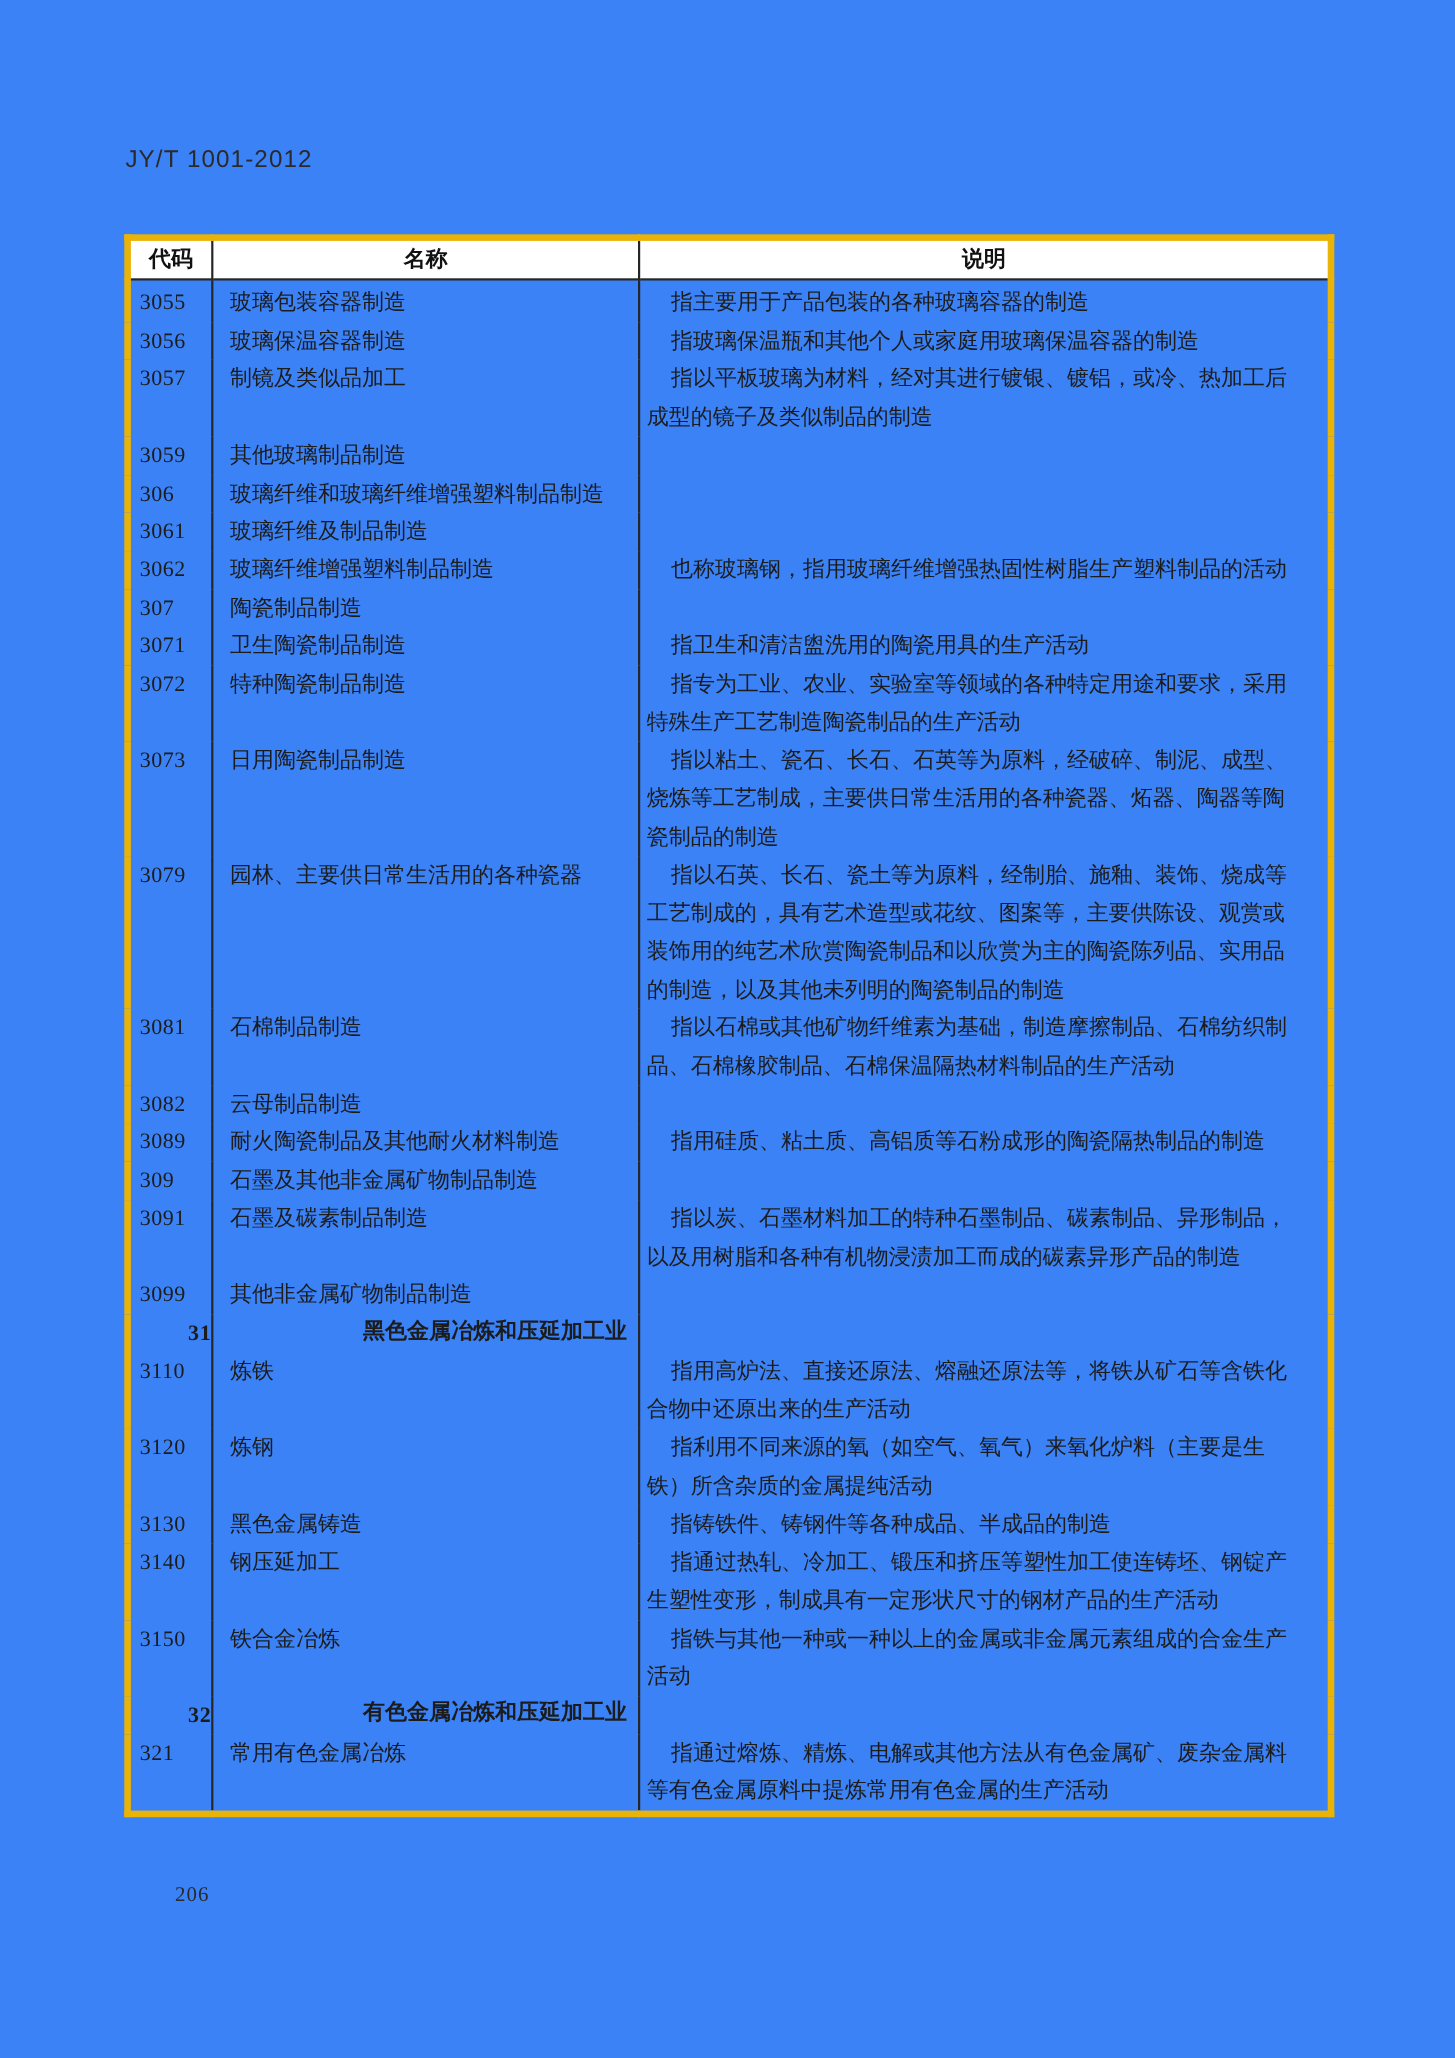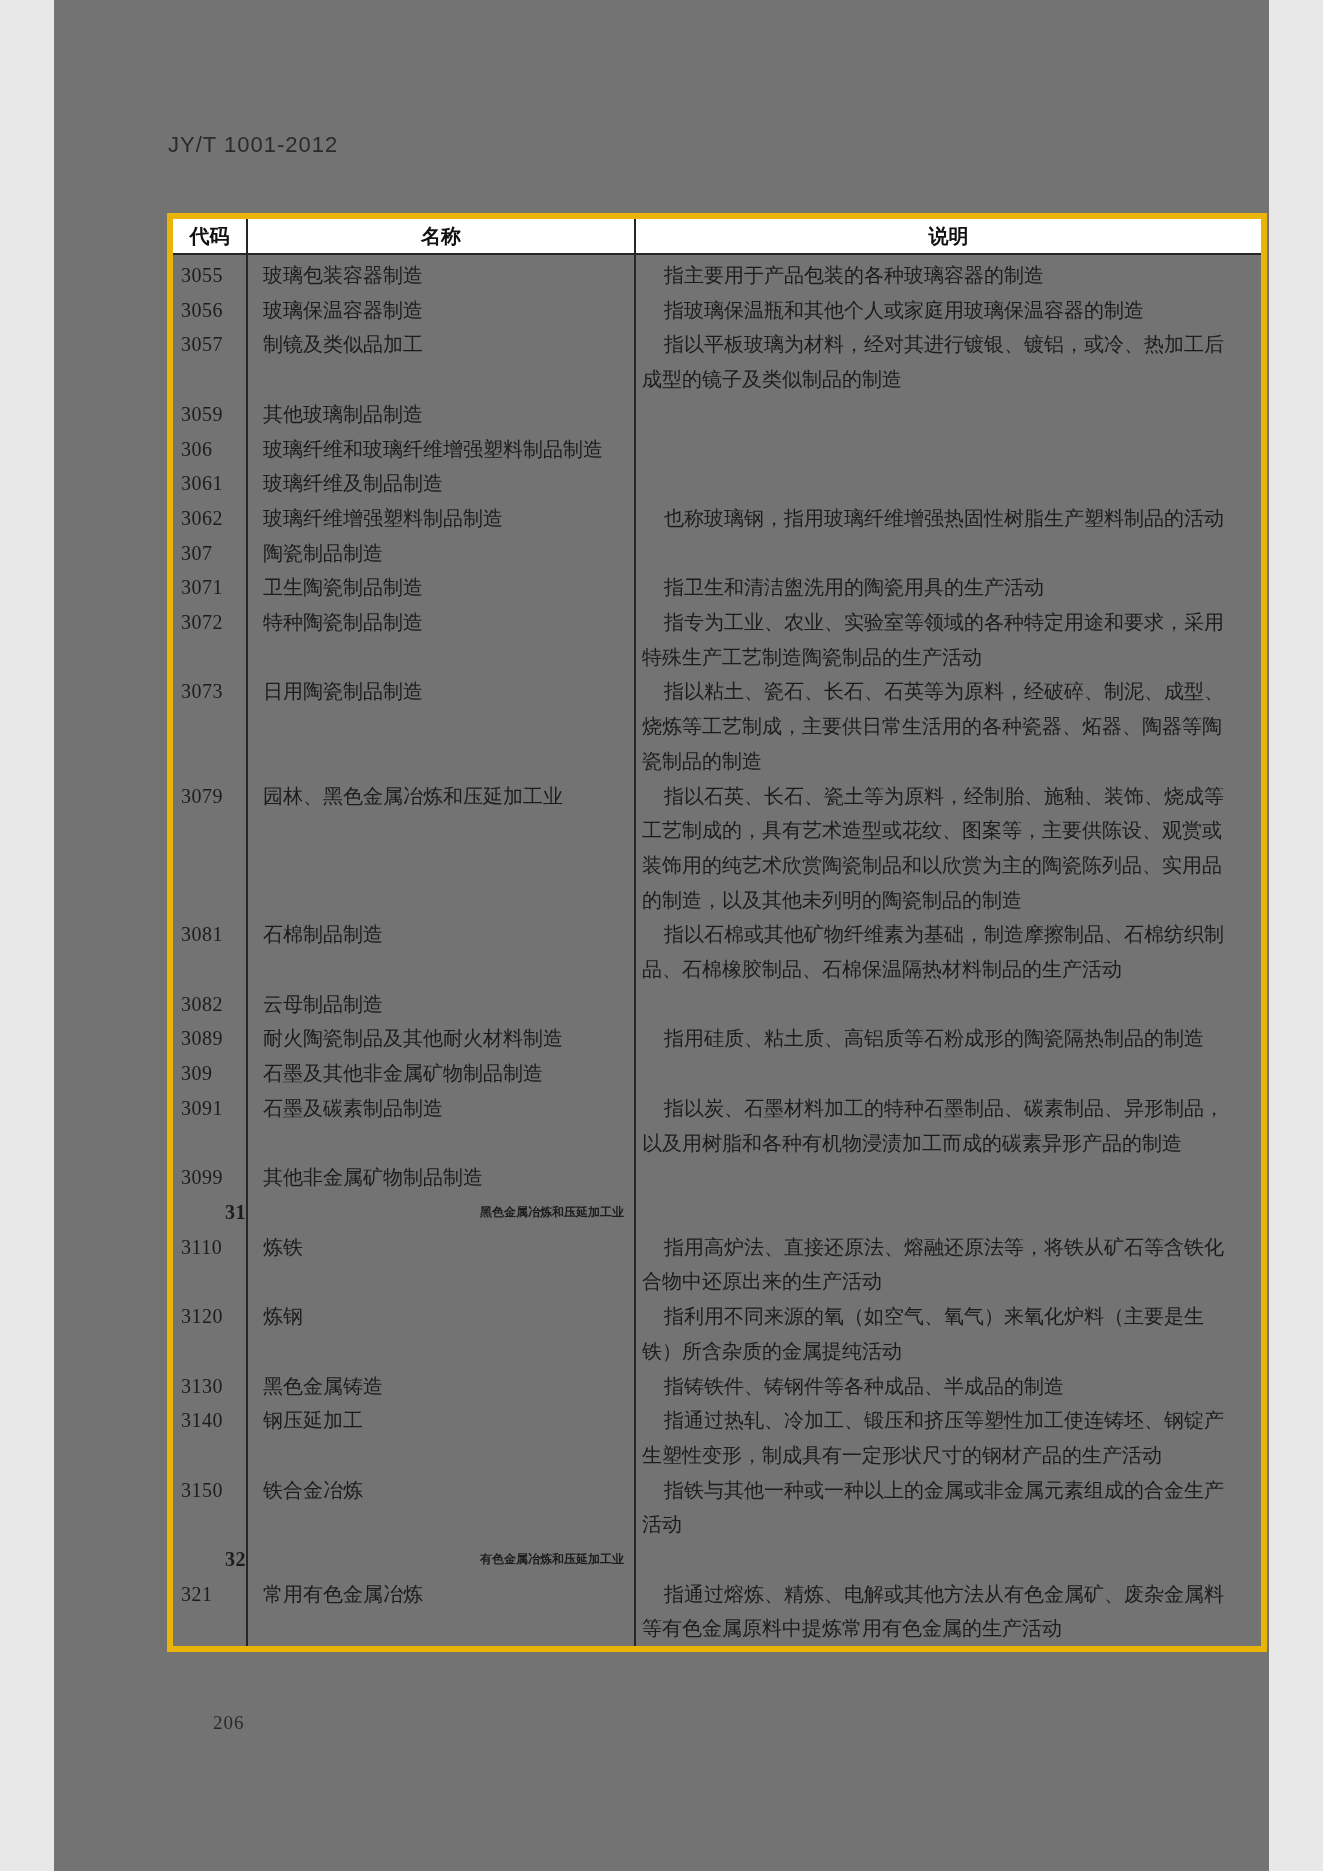--- a/index.html
+++ b/index.html
@@ -1,23 +1,23 @@
 <!DOCTYPE html>
 <html><head>
 <meta charset="utf-8">
 <style>
   * { margin: 0; padding: 0; box-sizing: border-box; }
   html, body { background: #e8e8e8; }
   body { font-family: "Liberation Serif", "DejaVu Serif", serif; }
 
   .page {
     position: relative;
-    width: 1215px;
+    width: 1323px;
     height: 1871px;
-    background: #737373;
+    background: #3b82f6;
     margin: 0 auto;
     overflow: hidden;
     color: #1c1c1c;
   }
 
   .doc-number {
     position: absolute;
     left: 114px;
     top: 132px;
     font-family: "Liberation Sans", "DejaVu Sans", sans-serif;
@@ -78,22 +78,22 @@
     padding-right: 20px;
     text-indent: 22px;
   }
 
   tr.section-row td.col-code,
   tr.section-row td.col-name {
     font-weight: 700;
     text-align: right;
   }
   tr.section-row td.col-name {
-    font-family: Liberation Serif, serif;
-    font-size: 12px;
+    font-family: Liberation Mono, monospace;
+    font-size: 20px;
     margin-top: 21px;
   }
 
   .page-number {
     position: absolute;
     left: 146px;
     top: 1712px;
     font-size: 19px;
     color: #2a2a2a;
     letter-spacing: 1px;
@@ -182,21 +182,21 @@
   </tr>
 
   <tr class="body-row">
     <td class="col-code">3073</td>
     <td class="col-name">日用陶瓷制品制造</td>
     <td class="col-desc">指以粘土、瓷石、长石、石英等为原料，经破碎、制泥、成型、烧炼等工艺制成，主要供日常生活用的各种瓷器、炻器、陶器等陶瓷制品的制造</td>
   </tr>
 
   <tr class="body-row">
     <td class="col-code">3079</td>
-    <td class="col-name">园林、黑色金属冶炼和压延加工业</td>
+    <td class="col-name">园林、主要供日常生活用的各种瓷器</td>
     <td class="col-desc">指以石英、长石、瓷土等为原料，经制胎、施釉、装饰、烧成等工艺制成的，具有艺术造型或花纹、图案等，主要供陈设、观赏或装饰用的纯艺术欣赏陶瓷制品和以欣赏为主的陶瓷陈列品、实用品的制造，以及其他未列明的陶瓷制品的制造</td>
   </tr>
 
 
   <tr class="body-row">
     <td class="col-code">3081</td>
     <td class="col-name">石棉制品制造</td>
     <td class="col-desc">指以石棉或其他矿物纤维素为基础，制造摩擦制品、石棉纺织制品、石棉橡胶制品、石棉保温隔热材料制品的生产活动</td>
   </tr>
 

